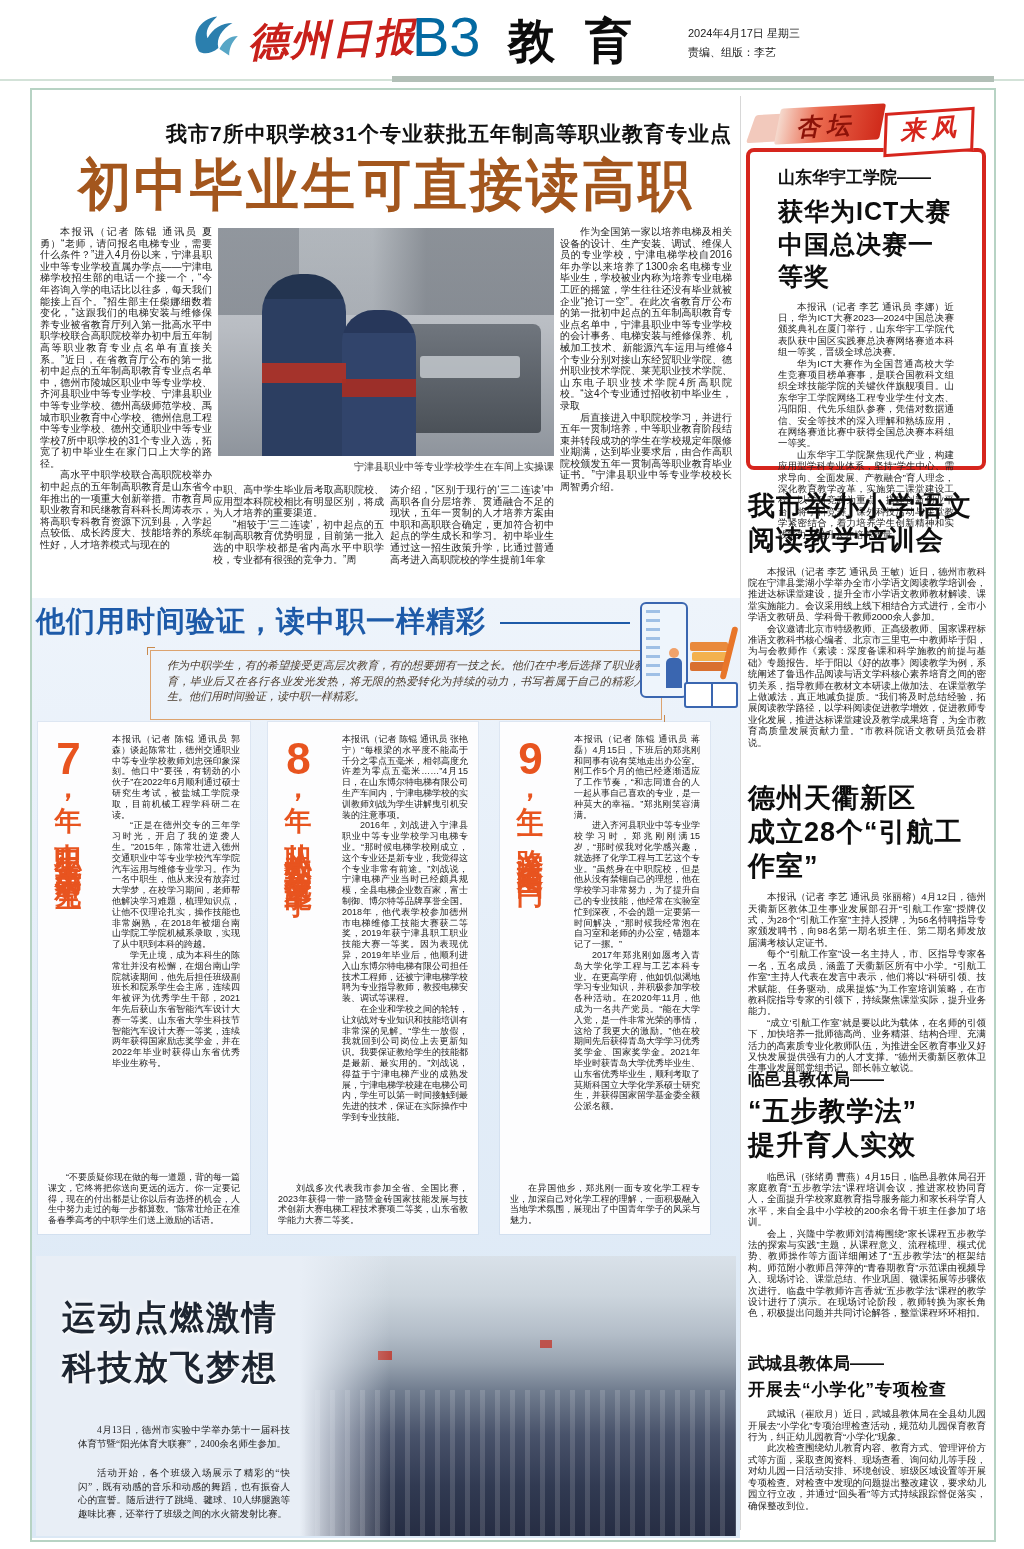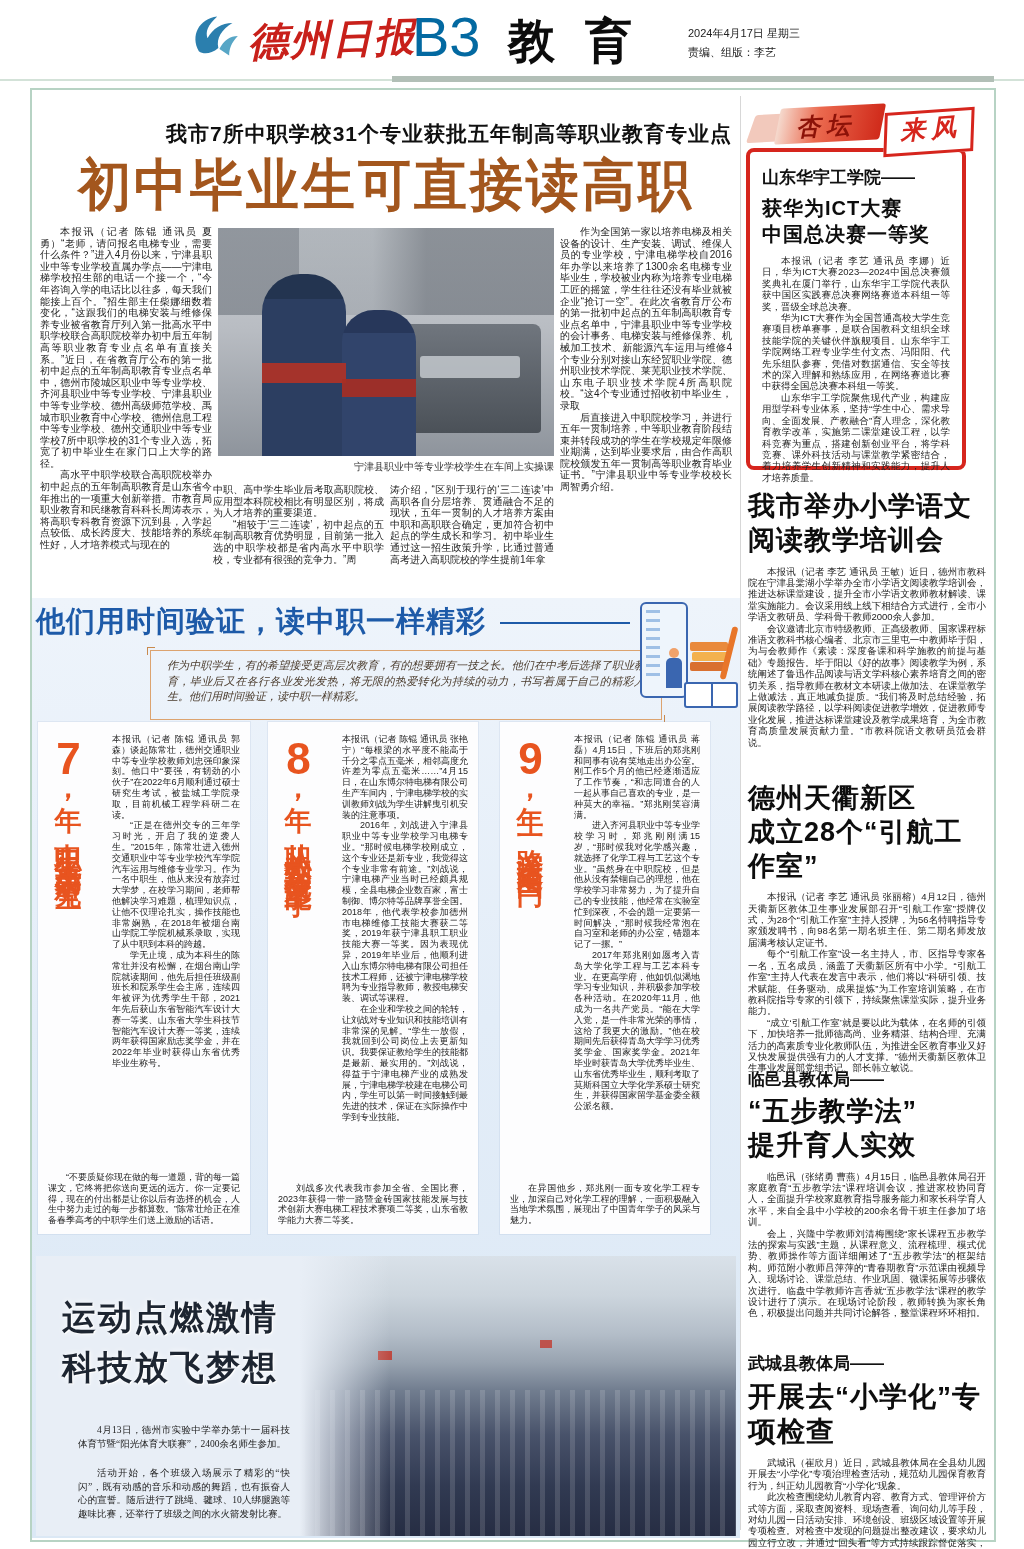--- a/index.html
+++ b/index.html
@@ -88,30 +88,30 @@
   .flag{position:absolute;left:752px;top:102px;width:226px;height:52px;z-index:3;}
   .flag-back{position:absolute;left:0;top:10px;width:118px;height:28px;background:#f2c9bc;transform:skewX(-22deg) rotate(-3deg);border-radius:3px;}
   .flag-ribbon{position:absolute;left:26px;top:4px;width:104px;height:36px;transform:skewX(-14deg) rotate(-3deg);border-radius:3px;
                background:linear-gradient(90deg,#f5d9cd 0%,#eb6a4f 38%,#d02a1a 100%);}
   .flag-left-text{position:absolute;left:44px;top:8px;font-family:"Liberation Serif","DejaVu Serif",serif;font-weight:900;font-style:italic;
                   font-size:24px;color:#8c1208;letter-spacing:6px;transform:rotate(-3deg);}
   .flag-box{position:absolute;left:132px;top:8px;width:84px;height:38px;background:#fff;border:3px solid var(--box_red,#d6251d);
             transform:rotate(-4deg) skewX(-6deg);}
   .flag-right-text{position:absolute;left:148px;top:10px;font-family:"Liberation Serif","DejaVu Serif",serif;font-weight:900;font-style:italic;
                    font-size:25px;color:var(--box_red,#d6251d);letter-spacing:6px;transform:rotate(-4deg);}
-  .featured-box{position:absolute;left:746px;top:148px;width:220px;height:322px;border:4px solid var(--box_red,#d6251d);border-radius:8px;background:#fff;
-                box-sizing:border-box;padding:14px 12px 8px;}
+  .featured-box{position:absolute;left:746px;top:148px;width:240px;height:322px;border:4px solid var(--box_red,#d6251d);border-radius:8px;background:#fff;
+                box-sizing:border-box;padding:14px 28px 8px;}
   .fb-kicker{font-size:17px;font-weight:700;color:#111;margin-bottom:6px;}
-  .fb-h{font-size:20px;font-weight:800;color:#0d0d0d;line-height:1.3;letter-spacing:1px;}
+  .fb-h{font-size:25px;font-weight:800;color:#0d0d0d;line-height:1.3;letter-spacing:1px;}
   .fb-body{margin-top:8px;}
   .fb-body p{margin:0;font-size:9.5px;line-height:11.4px;text-align:justify;text-indent:2em;color:#222;}
   .sb-art{position:absolute;left:748px;width:238px;}
   .sb-kicker{font-size:17px;font-weight:700;color:#111;margin-bottom:4px;}
   .sb-h{font-size:27px;font-weight:800;color:#0d0d0d;line-height:1.25;letter-spacing:1px;}
-  .sb-h.small{font-size:28px;}
+  .sb-h.small{font-size:17px;}
   .sb-body{margin-top:8px;}
   .sb-body p{margin:0;font-size:9.5px;line-height:11.4px;text-align:justify;text-indent:2em;color:#222;}
 </style>
 </head>
 <body>
 
 <div class="page">
 
   <div class="mast-logo">
     <svg viewBox="0 0 48 48" width="52" height="52" aria-hidden="true">

